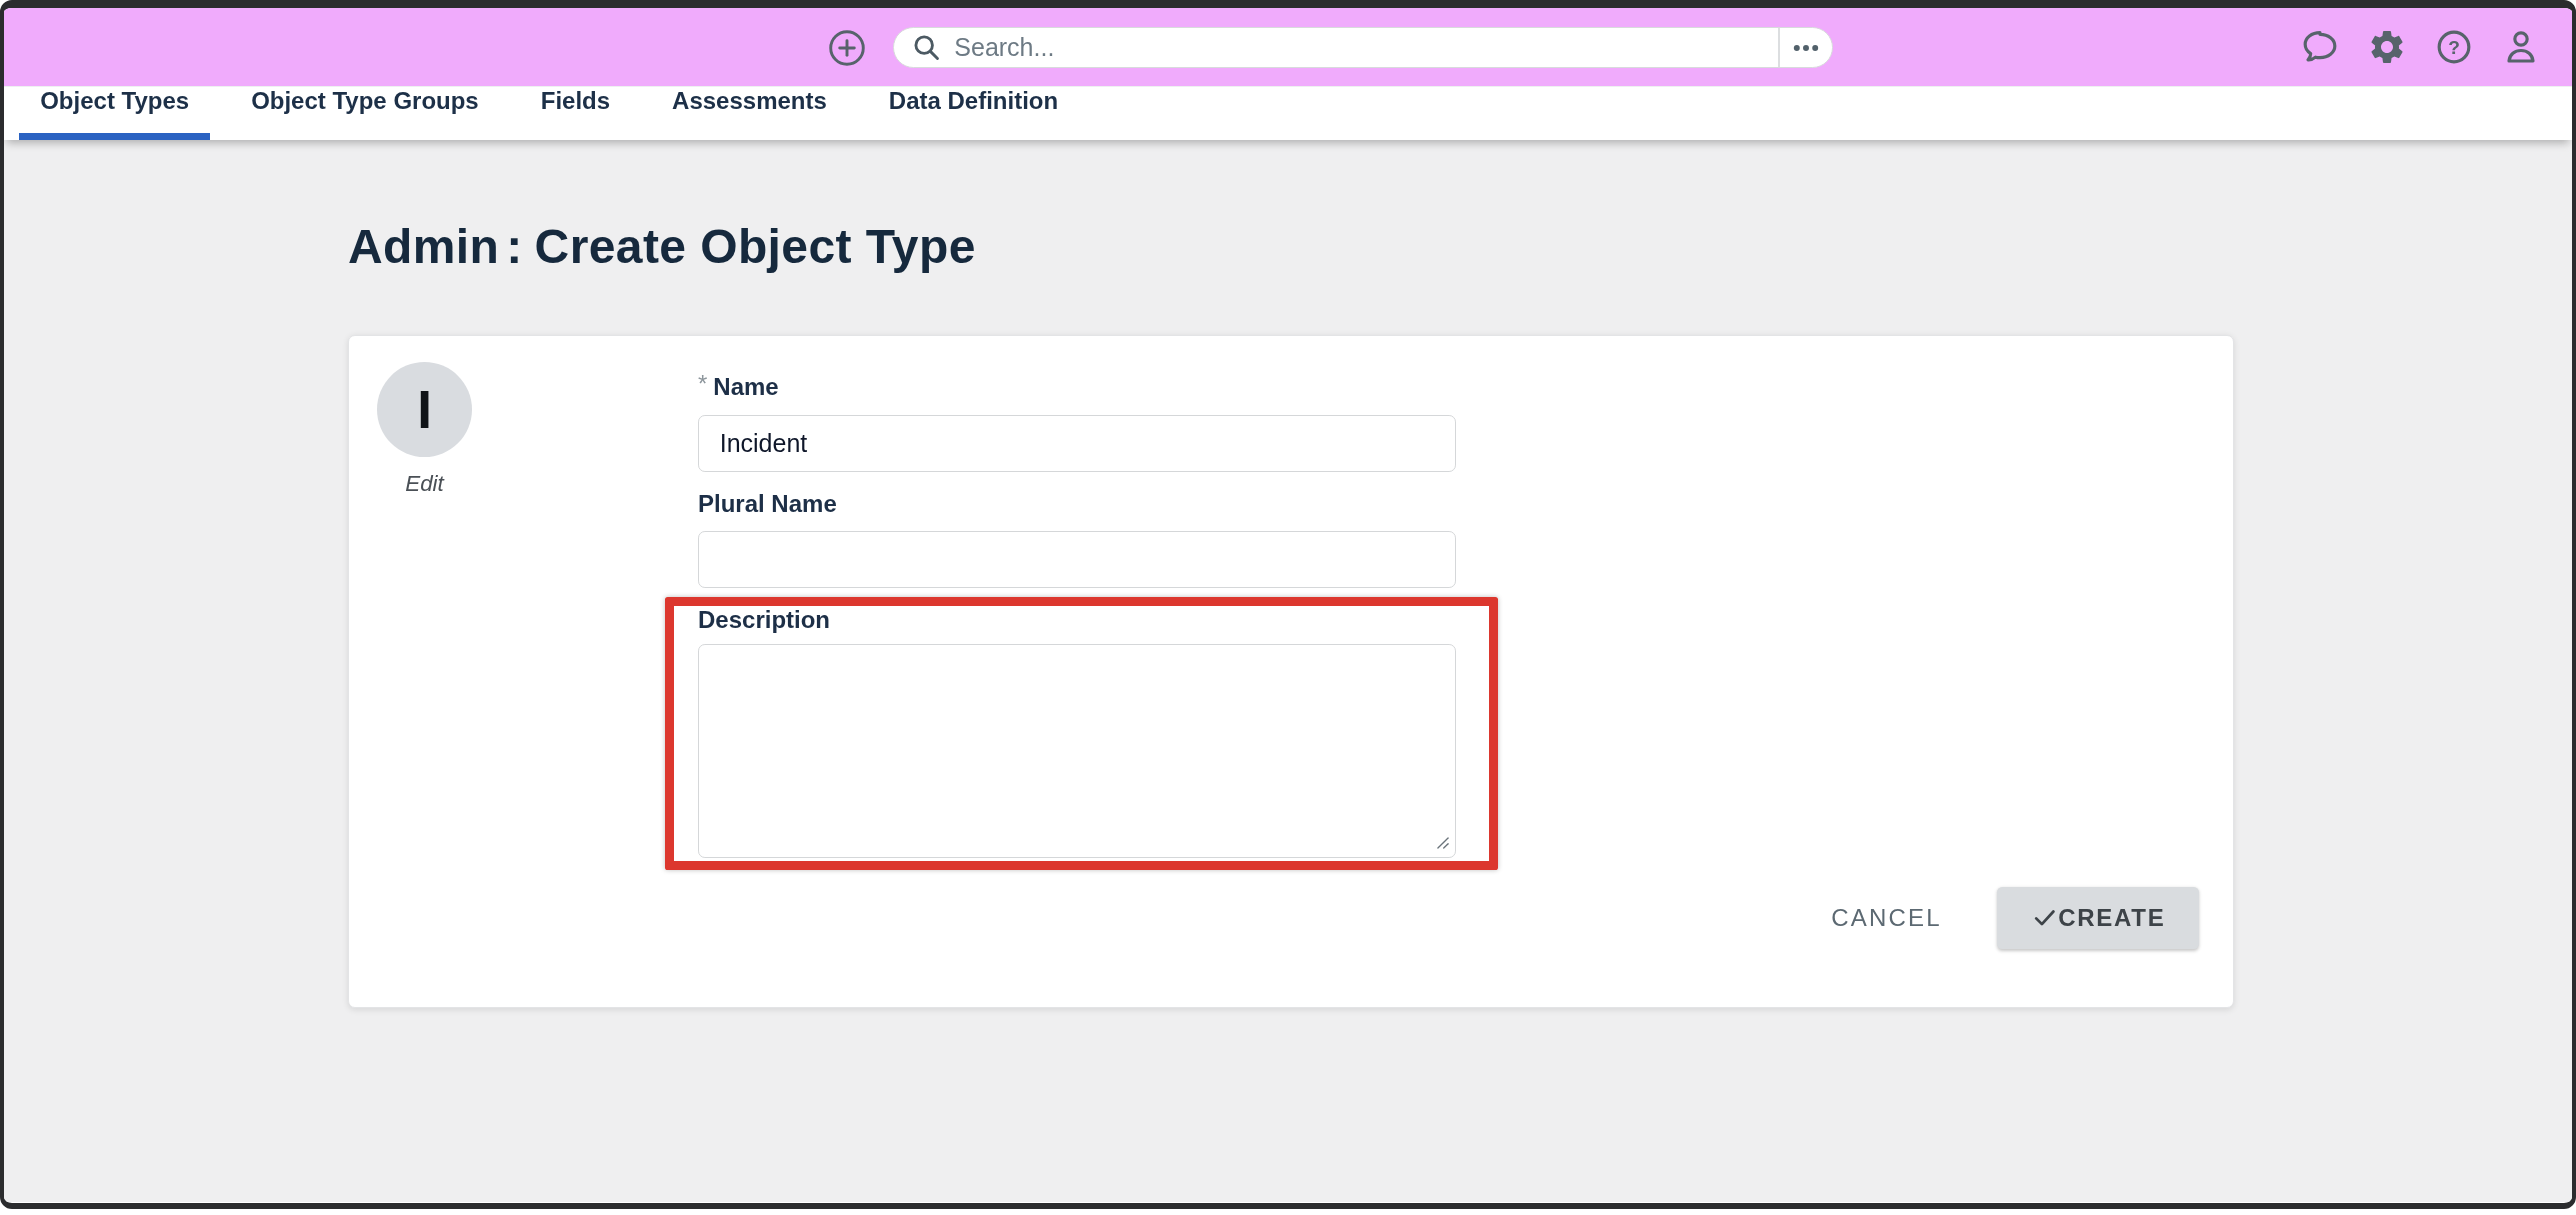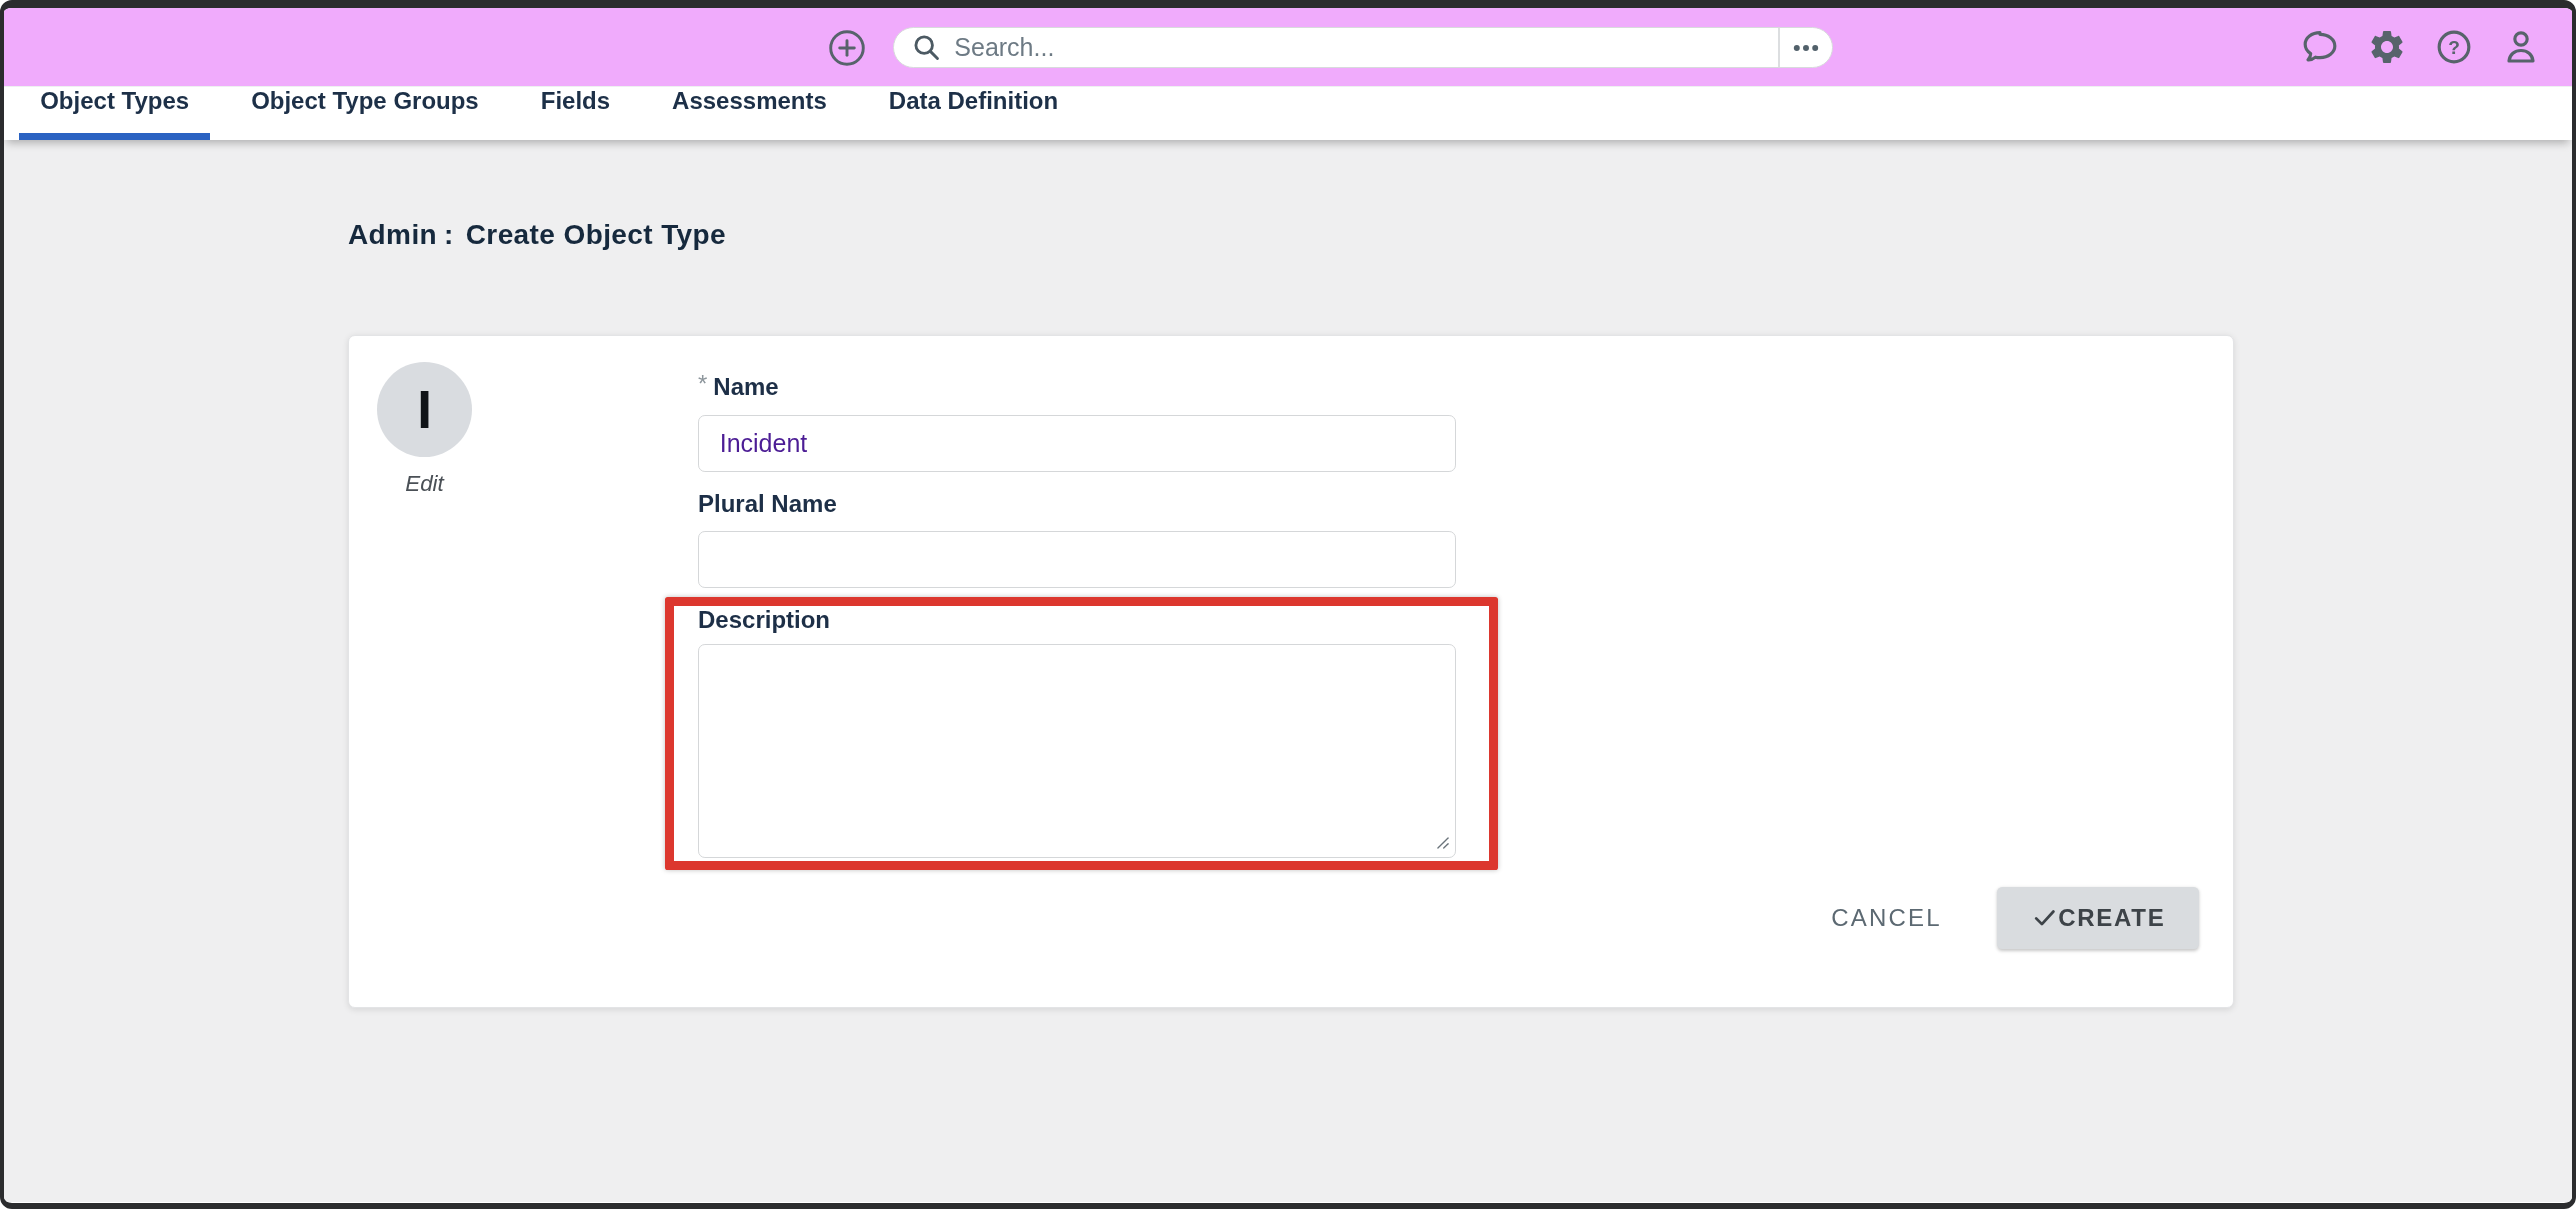--- a/index.html
+++ b/index.html
@@ -75,21 +75,21 @@
   .tab.active::after{
     content:"";position:absolute;left:10.3px;right:10.3px;bottom:0;height:6.9px;
     background:var(--accent);
   }
   
   .content{
     position:relative;height:1062px;background:var(--page-bg);overflow:hidden;
   }
   .page-title{
     position:absolute;left:344px;top:79px;margin:0;
-    font-size:28px;font-weight:bold;color:var(--navy);letter-spacing:0.4px;
+    font-size:48px;font-weight:bold;color:var(--navy);letter-spacing:0.4px;
   }
   .page-title .colon{margin:0 12px 0 6.9px;}
   .card{
     position:absolute;left:344px;top:195px;width:1886px;height:673px;
     background:#ffffff;border:0.9px solid #e3e4e6;border-radius:6.9px;
     box-shadow:0 1.7px 6.9px rgba(0,0,0,.10);
   }
   
   .avatar-block{position:absolute;left:28px;top:26px;width:95px;text-align:center;}
   .avatar{
@@ -106,21 +106,21 @@
     position:absolute;left:0;height:29px;display:flex;align-items:center;
     font-size:24px;font-weight:bold;color:#1d2f47;
   }
   .field-label .req{color:#8d969c;font-weight:normal;margin-right:6px;transform:translateY(-3.4px);}
   .lbl-name{top:36px;}
   .lbl-plural{top:153px;}
   .lbl-desc{top:269px;justify-content:flex-end;}
   .text-input{
     position:absolute;left:0;width:758px;height:57px;
     border:1.7px solid #d5d7d9;border-radius:6.9px;background:#fff;
-    font-family:inherit;font-size:25px;color:#4c1d95;padding:0 20.7px;outline:none;
+    font-family:inherit;font-size:25px;color:#0f172a;padding:0 20.7px;outline:none;
   }
   .in-name{top:79px;}
   .in-plural{top:195px;}
   .textarea-wrap{position:absolute;left:0;top:308px;width:758px;height:214px;}
   .textarea-wrap textarea{
     width:100%;height:100%;resize:none;outline:none;
     border:1.7px solid #d5d7d9;border-radius:6.9px;background:#fff;
     font-family:inherit;font-size:25px;color:#27384a;padding:12px 17px;
   }
   .resize-grip{position:absolute;right:6px;bottom:7.7px;color:#6b747b;pointer-events:none;}

